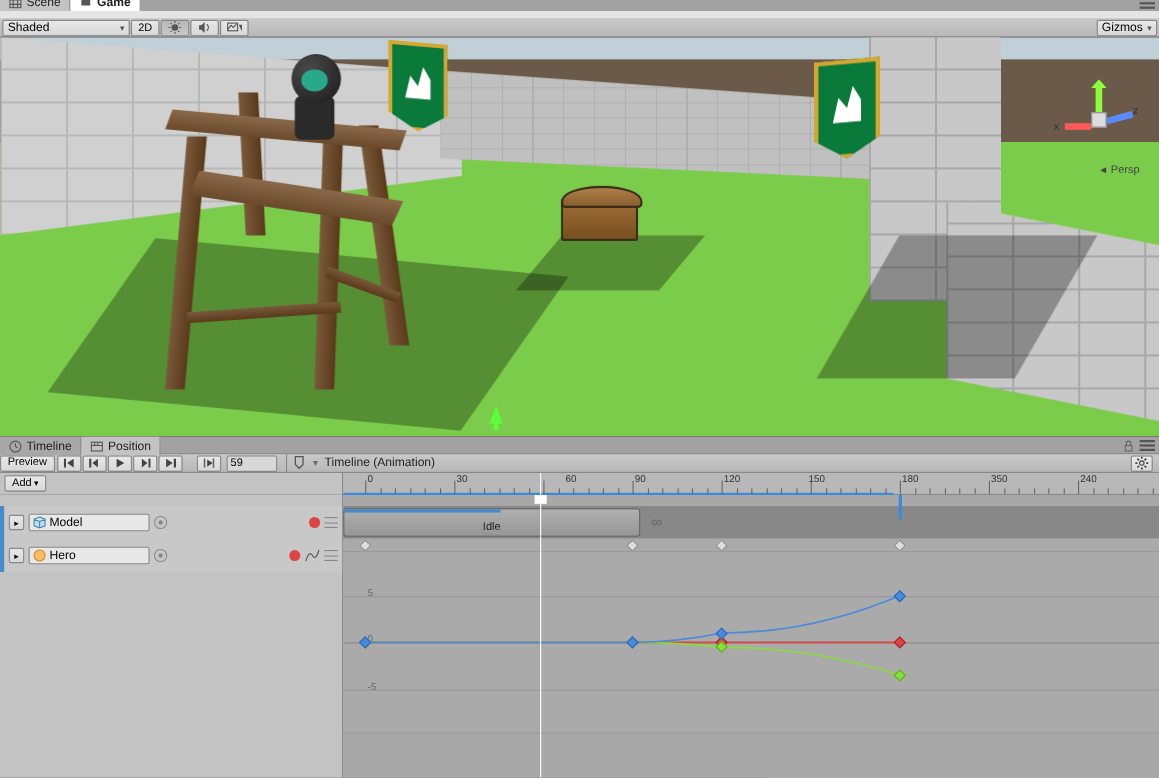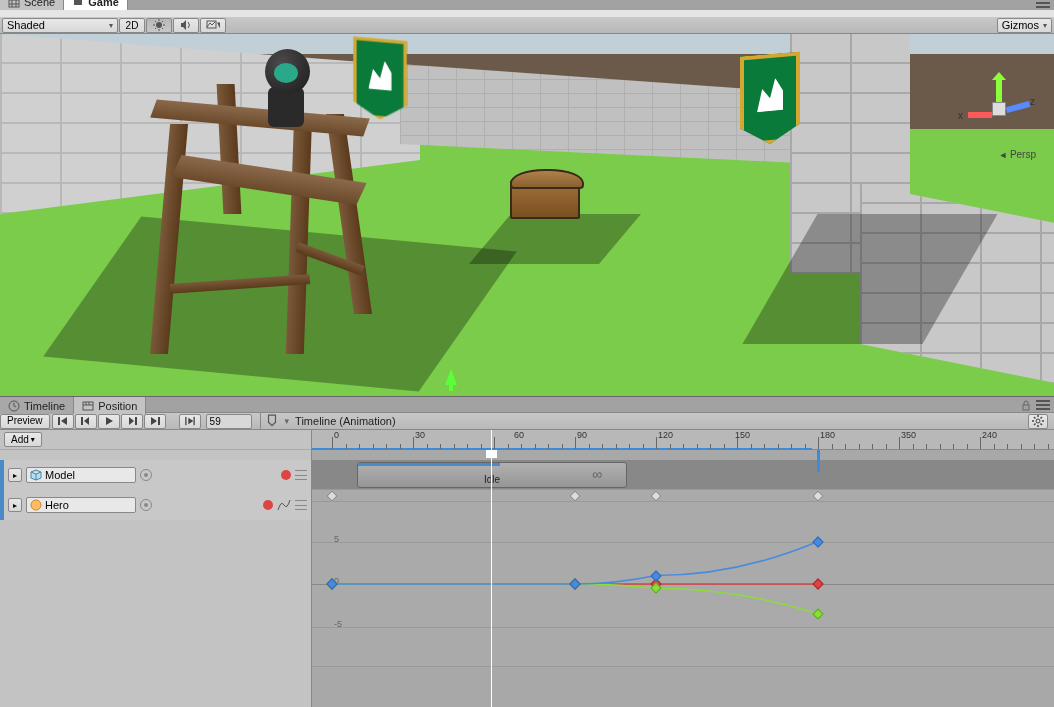--- a/index.html
+++ b/index.html
@@ -132,21 +132,21 @@
 .ruler-tick.major { height: 12px; }
 .ruler-tick.minor { height: 5px; }
 .ruler-label { position: absolute; top: 0; font-size: 9px; color: #333; }
 .ruler-blue { position: absolute; left: 0; top: 18px; height: 2px; background: #3a8add; }
 .playhead { position: absolute; top: 0; left: 160px; width: 1px; height: 100%; background: #fff; z-index: 10; }
 .playhead::before { content: ""; position: absolute; top: 20px; left: -5px; width: 11px; height: 8px; background: #fff; }
 .end-marker { position: absolute; top: 20px; width: 3px; height: 22px; background: #3a8add; z-index: 9; }
 .track-content { position: relative; }
 .spacer-lane { height: 10px; }
 .clip-lane { height: 30px; position: relative; border-bottom: 1px solid #999; background: #888; }
-.clip { position: absolute; top: 2px; height: 26px; background: linear-gradient(#b0b0b0,#969696); border: 1px solid #666; border-radius: 3px; display: flex; align-items: flex-end; justify-content: center; font-size: 10px; color: #222; padding-bottom: 2px; cursor: pointer; margin-left: 45px; }
+.clip { position: absolute; top: 2px; height: 26px; background: linear-gradient(#b0b0b0,#969696); border: 1px solid #666; border-radius: 3px; display: flex; align-items: flex-end; justify-content: center; font-size: 10px; color: #222; padding-bottom: 2px; cursor: pointer; }
 .clip.idle { left: 0; width: 270px; }
 .clip.idle::after { content: ""; position: absolute; left: 0; top: 0; width: 142px; height: 3px; background: #4a8ac8; }
 .clip-loop { position: absolute; top: 6px; left: 280px; color: #666; font-size: 14px; }
 .key-lane { height: 12px; position: relative; background: #aaa; border-bottom: 1px solid #999; }
 .key-diamond { position: absolute; top: 2px; width: 8px; height: 8px; background: #ddd; border: 1px solid #888; transform: rotate(45deg); }
 .curve-lane { height: 165px; position: relative; border-bottom: 1px solid #999; background: #aaa; }
 .grid-line { position: absolute; left: 0; right: 0; height: 1px; background: #999; }
 .axis-zero { position: absolute; left: 0; right: 0; height: 1px; background: #888; }
 .y-label { position: absolute; left: 22px; font-size: 9px; color: #666; }
 .curve-svg { position: absolute; top: 0; left: 0; width: 100%; height: 100%; }

